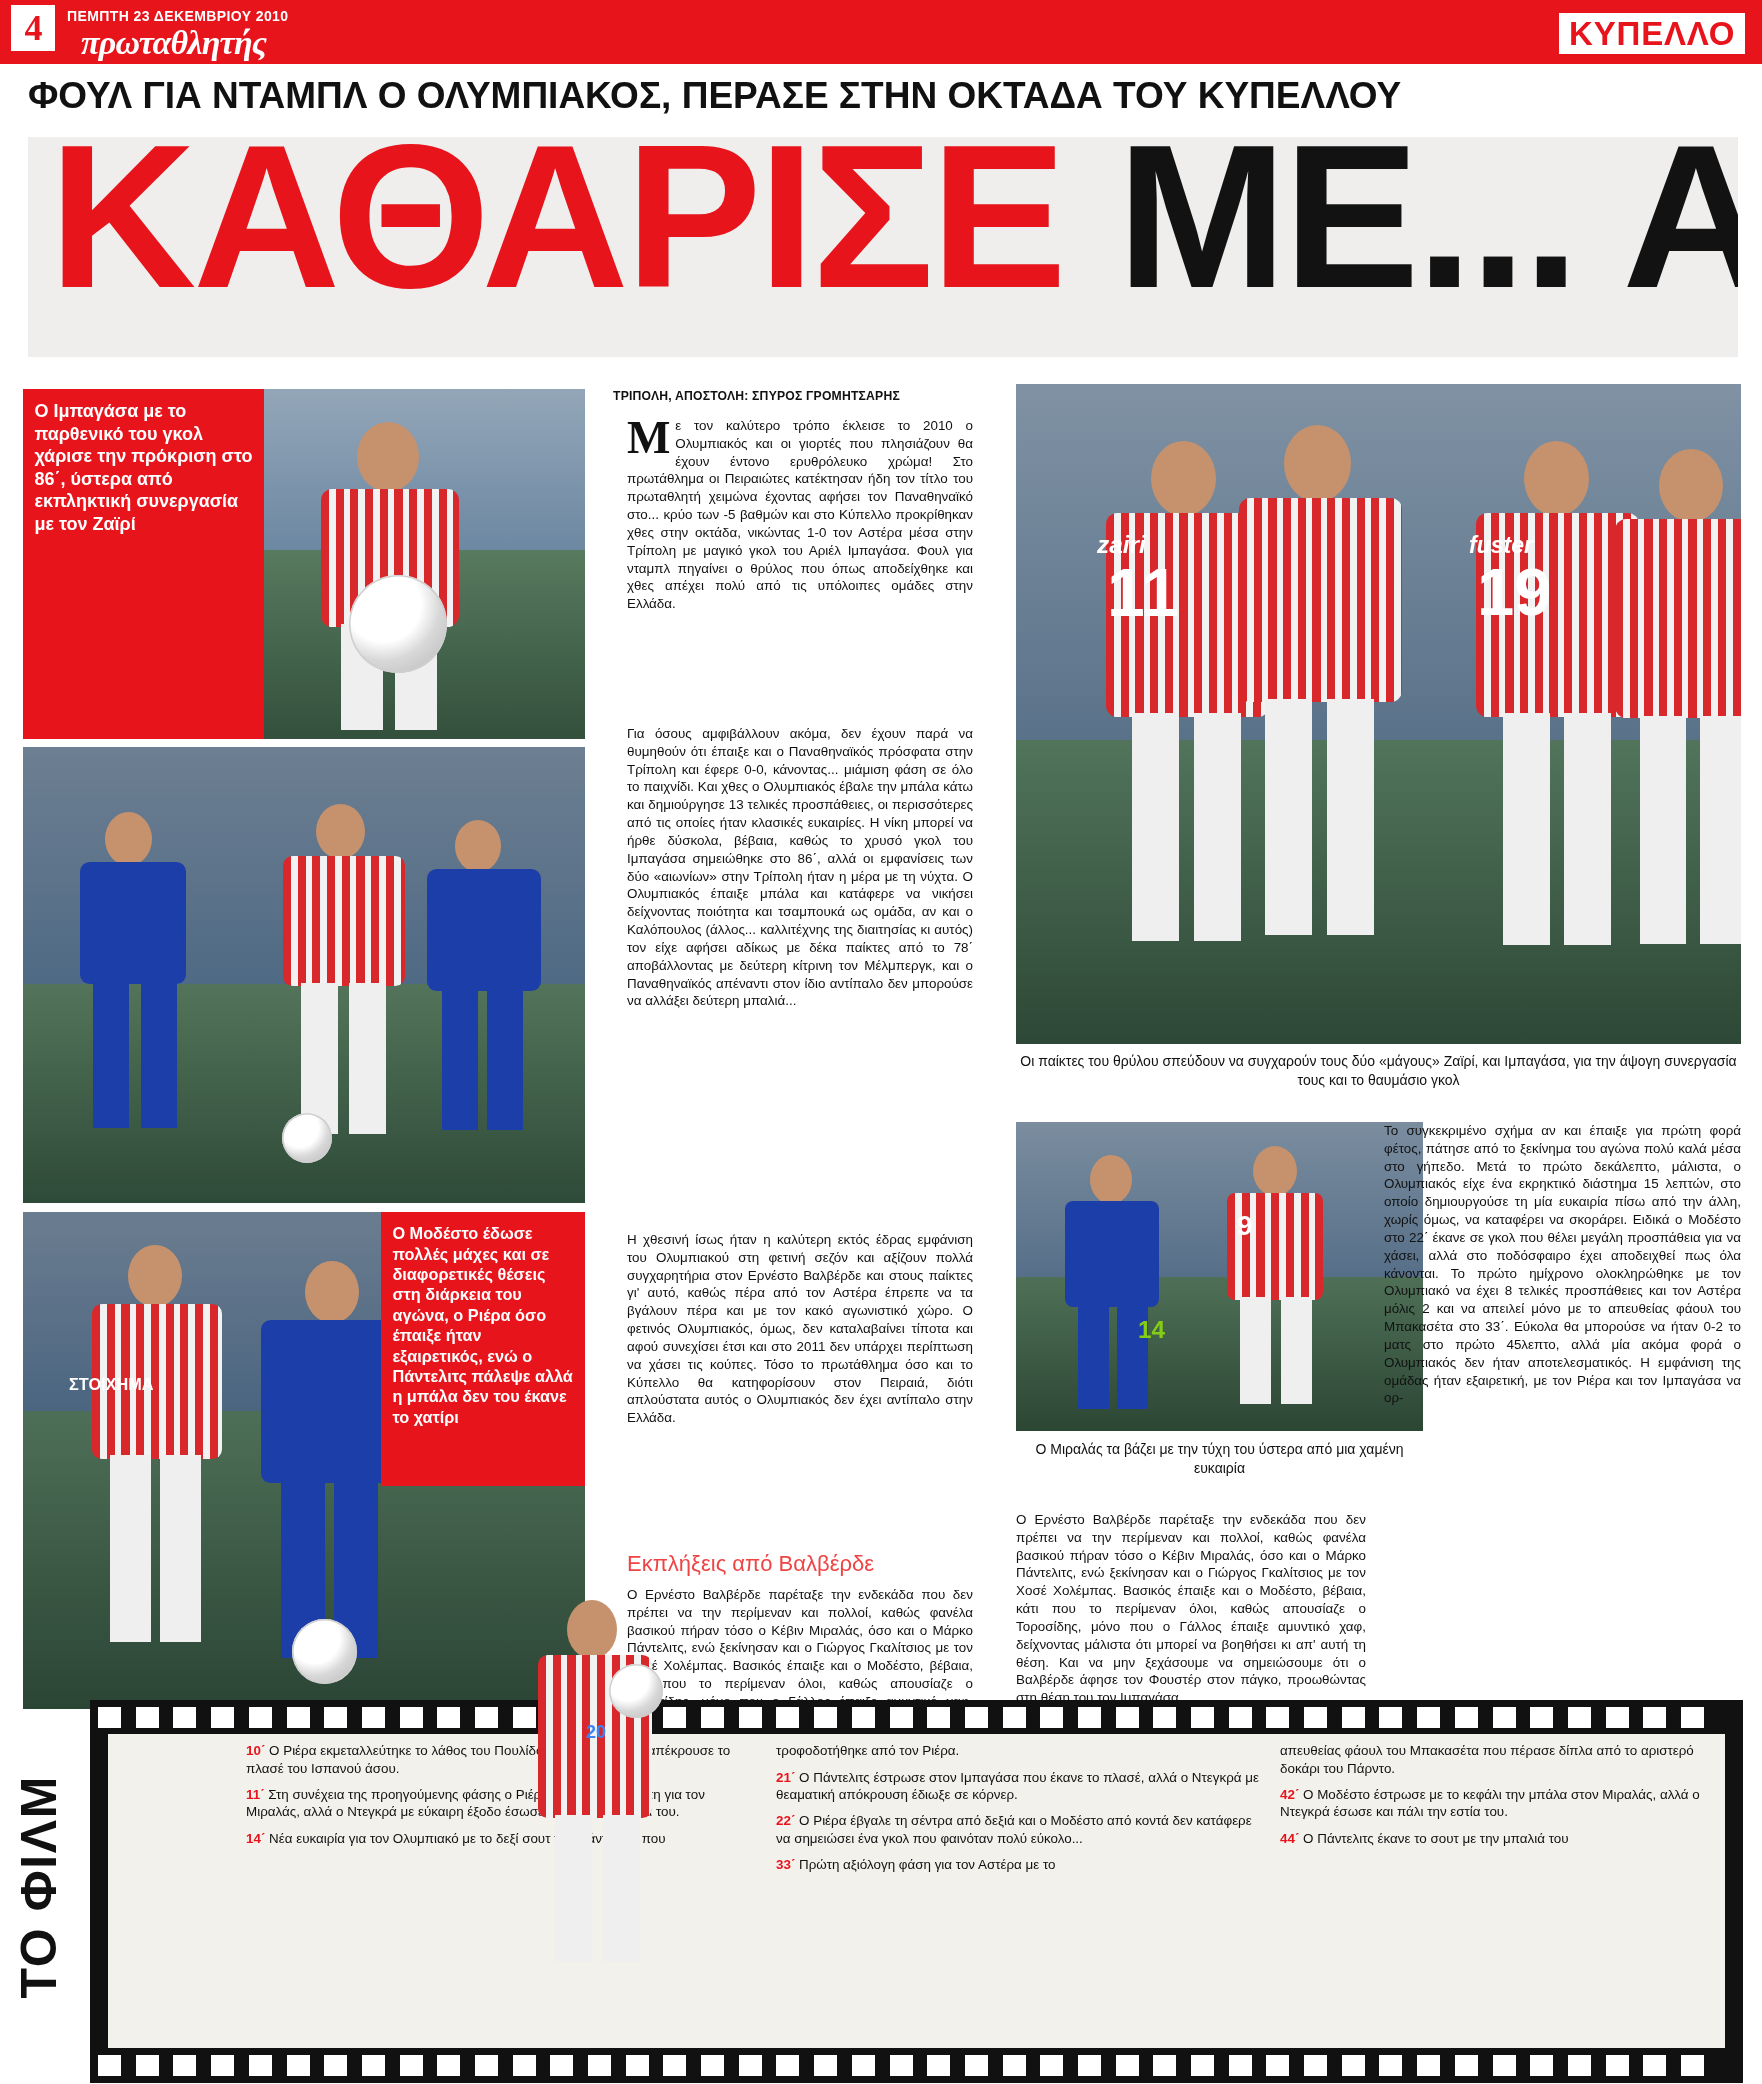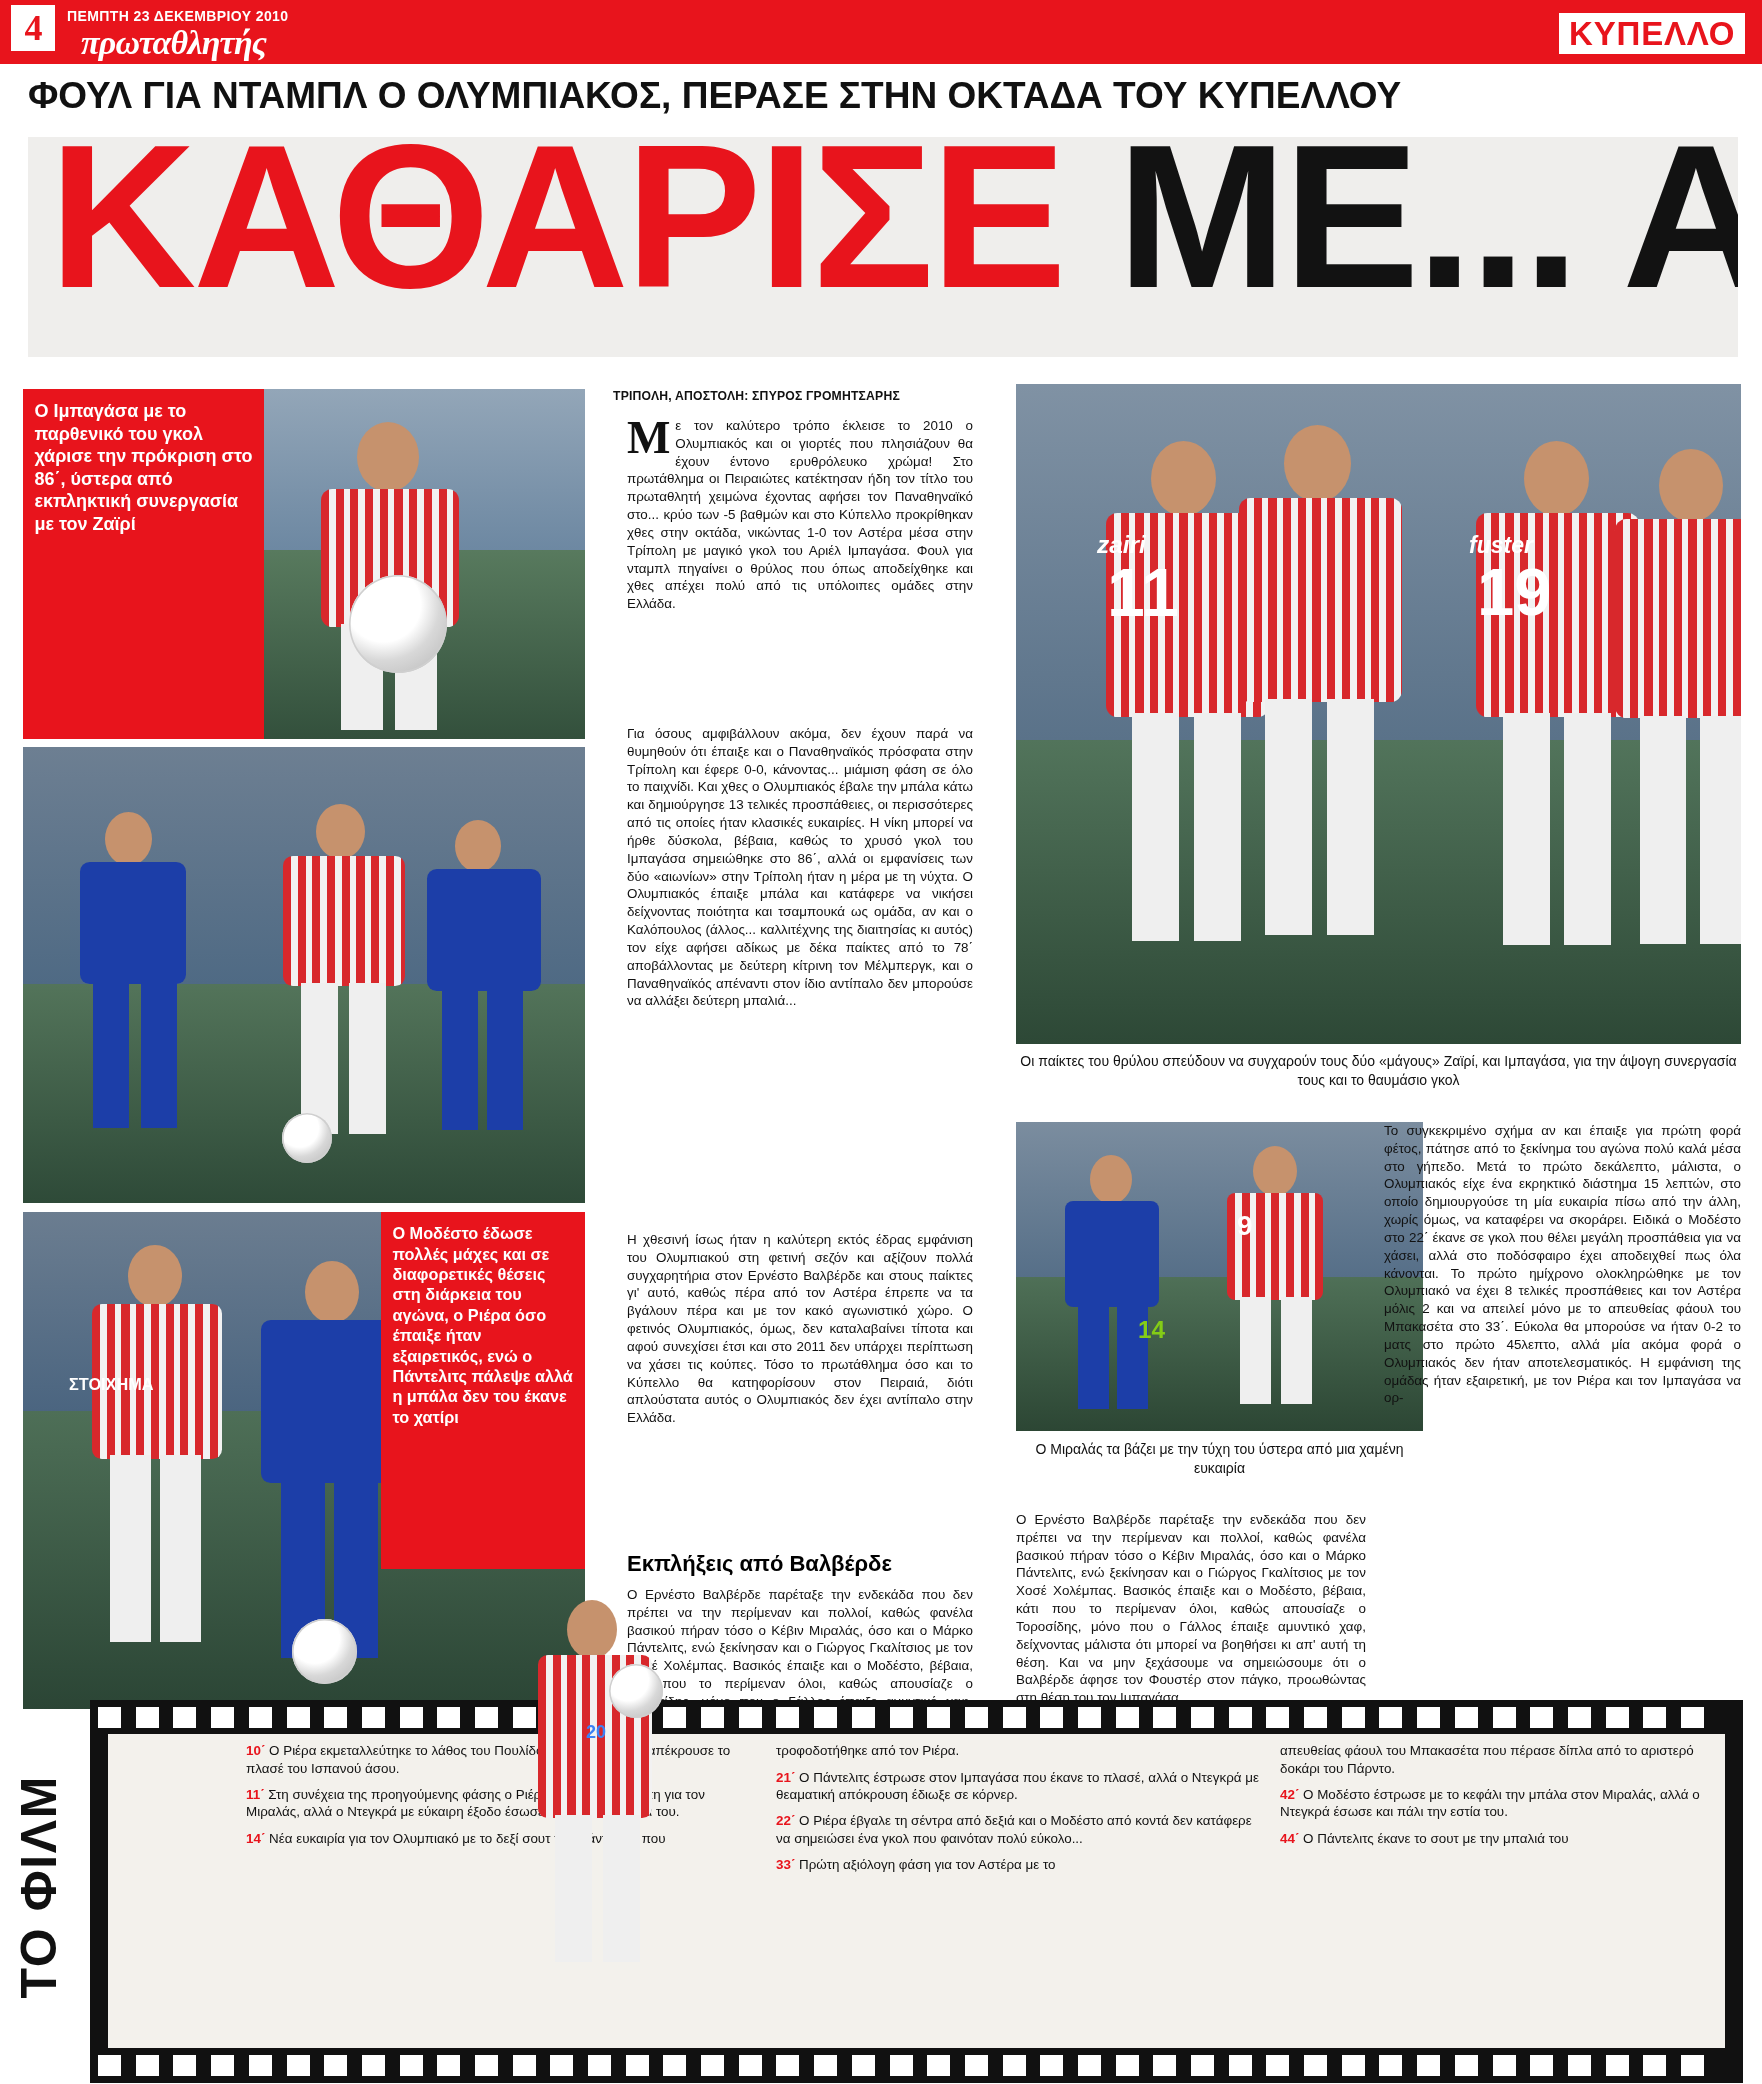--- a/index.html
+++ b/index.html
@@ -53,21 +53,21 @@
   .redcap{position:absolute;background:#e8141c;color:#fff;box-sizing:border-box;padding:11.4px 11.4px;
      font-size:18px;line-height:1.25;font-weight:bold;}
 
   
   .photocap{position:absolute;text-align:center;font-size:14px;line-height:1.35;color:#111;font-weight:normal;}
 
   
   .byline{position:absolute;font-size:12.2px;font-weight:bold;letter-spacing:0.2px;color:#111;}
   .col{position:absolute;font-size:13.4px;line-height:1.33;text-align:justify;color:#111;}
   .dropcap{float:left;font-size:46px;line-height:36px;font-weight:bold;padding:3.3px 4.9px 0 0;font-family:"Liberation Serif",serif;}
-  .subhead{position:absolute;color:#000000;font-size:22px;font-weight:bold;}
+  .subhead{position:absolute;color:#ef4444;font-size:22px;font-weight:normal;}
 
   
   .filmstrip{position:absolute;left:90px;top:1700px;width:1653px;height:383px;background:#111;}
   .perfrow{position:absolute;left:8.1px;width:1637px;height:21px;display:flex;gap:14.7px;}
   .perf{width:23px;height:21px;background:#fff;}
   .film-inner{position:absolute;left:18px;top:34px;width:1617px;height:314px;background:#f3f1ec;}
   .filmcol{position:absolute;top:8.1px;width:489px;font-size:13.4px;line-height:1.3;color:#111;}
   .minute{color:#e8141c;font-weight:bold;}
   .filmitem{margin-bottom:9px;}
   .vert-word{position:absolute;left:9.8px;top:1775px;color:#111;font-size:50px;font-weight:bold;
@@ -143,21 +143,21 @@
   </div>
   <div class="pl" style="left:204px;top:49px;width:212px;height:423px;">
     <div class="head" style="left:78px;top:0;width:54px;height:62px;"></div>
     <div class="torso blue" style="left:34px;top:59px;width:147px;height:163px;border-radius:9.8px;"></div>
     <div class="leg blue" style="left:54px;top:218px;width:44px;height:179px;"></div>
     <div class="leg blue" style="left:107px;top:218px;width:44px;height:179px;"></div>
   </div>
   <div class="ball" style="left:269px;top:407px;width:65px;height:65px;"></div>
   <div class="ph-label" style="left:46px;top:163px;color:#fff;font-size:16.3px;font-weight:bold;">ΣΤΟΙΧΗΜΑ</div>
 </div>
-<div class="redcap" style="left:381px;top:1212px;width:204px;height:357px;font-size:16.3px;">Ο Μοδέστο έδωσε πολλές μάχες και σε διαφορετικές θέσεις στη διάρκεια του αγώνα, ο Ριέρα όσο έπαιξε ήταν εξαιρετικός, ενώ ο Πάντελιτς πάλεψε αλλά η μπάλα δεν του έκανε το χατίρι</div>
+<div class="redcap" style="left:381px;top:1212px;width:204px;height:274px;font-size:16.3px;">Ο Μοδέστο έδωσε πολλές μάχες και σε διαφορετικές θέσεις στη διάρκεια του αγώνα, ο Ριέρα όσο έπαιξε ήταν εξαιρετικός, ενώ ο Πάντελιτς πάλεψε αλλά η μπάλα δεν του έκανε το χατίρι</div>
 
 <div class="byline" style="left:613px;top:389px;width:358px;">ΤΡΙΠΟΛΗ, ΑΠΟΣΤΟΛΗ: ΣΠΥΡΟΣ ΓΡΟΜΗΤΣΑΡΗΣ</div>
 
 <div class="col" style="left:627px;top:417px;width:346px;">
   <span class="dropcap">Μ</span>
   <span>ε τον καλύτερο τρόπο έκλεισε το 2010 ο Ολυμπιακός και οι γιορτές που πλησιάζουν θα έχουν έντονο ερυθρόλευκο χρώμα! Στο πρωτάθλημα οι Πειραιώτες κατέκτησαν ήδη τον τίτλο του πρωταθλητή χειμώνα έχοντας αφήσει τον Παναθηναϊκό στο... κρύο των -5 βαθμών και στο Κύπελλο προκρίθηκαν χθες στην οκτάδα, νικώντας 1-0 τον Αστέρα μέσα στην Τρίπολη με μαγικό γκολ του Αριέλ Ιμπαγάσα. Φουλ για νταμπλ πηγαίνει ο θρύλος που όπως αποδείχθηκε και χθες απέχει πολύ από τις υπόλοιπες ομάδες στην Ελλάδα.</span>
 </div>
 <div class="col" style="left:627px;top:725px;width:346px;">Για όσους αμφιβάλλουν ακόμα, δεν έχουν παρά να θυμηθούν ότι έπαιξε και ο Παναθηναϊκός πρόσφατα στην Τρίπολη και έφερε 0-0, κάνοντας... μιάμιση φάση σε όλο το παιχνίδι. Και χθες ο Ολυμπιακός έβαλε την μπάλα κάτω και δημιούργησε 13 τελικές προσπάθειες, οι περισσότερες από τις οποίες ήταν κλασικές ευκαιρίες. Η νίκη μπορεί να ήρθε δύσκολα, βέβαια, καθώς το χρυσό γκολ του Ιμπαγάσα σημειώθηκε στο 86΄, αλλά οι εμφανίσεις των δύο «αιωνίων» στην Τρίπολη ήταν η μέρα με τη νύχτα. Ο Ολυμπιακός έπαιξε μπάλα και κατάφερε να νικήσει δείχνοντας ποιότητα και τσαμπουκά ως ομάδα, αν και ο Καλόπουλος (άλλος... καλλιτέχνης της διαιτησίας κι αυτός) τον είχε αφήσει αδίκως με δέκα παίκτες από το 78΄ αποβάλλοντας με δεύτερη κίτρινη τον Μέλμπεργκ, και ο Παναθηναϊκός απέναντι στον ίδιο αντίπαλο δεν μπορούσε να αλλάξει δεύτερη μπαλιά...</div>
 <div class="col" style="left:627px;top:1231px;width:346px;">Η χθεσινή ίσως ήταν η καλύτερη εκτός έδρας εμφάνιση του Ολυμπιακού στη φετινή σεζόν και αξίζουν πολλά συγχαρητήρια στον Ερνέστο Βαλβέρδε και στους παίκτες γι' αυτό, καθώς πέρα από τον Αστέρα έπρεπε να τα βγάλουν πέρα και με τον κακό αγωνιστικό χώρο. Ο φετινός Ολυμπιακός, όμως, δεν καταλαβαίνει τίποτα και αφού συνεχίσει έτσι και στο 2011 δεν υπάρχει περίπτωση να χάσει τις κούπες. Τόσο το πρωτάθλημα όσο και το Κύπελλο θα κατηφορίσουν στον Πειραιά, διότι απλούστατα αυτός ο Ολυμπιακός δεν έχει αντίπαλο στην Ελλάδα.</div>
 

